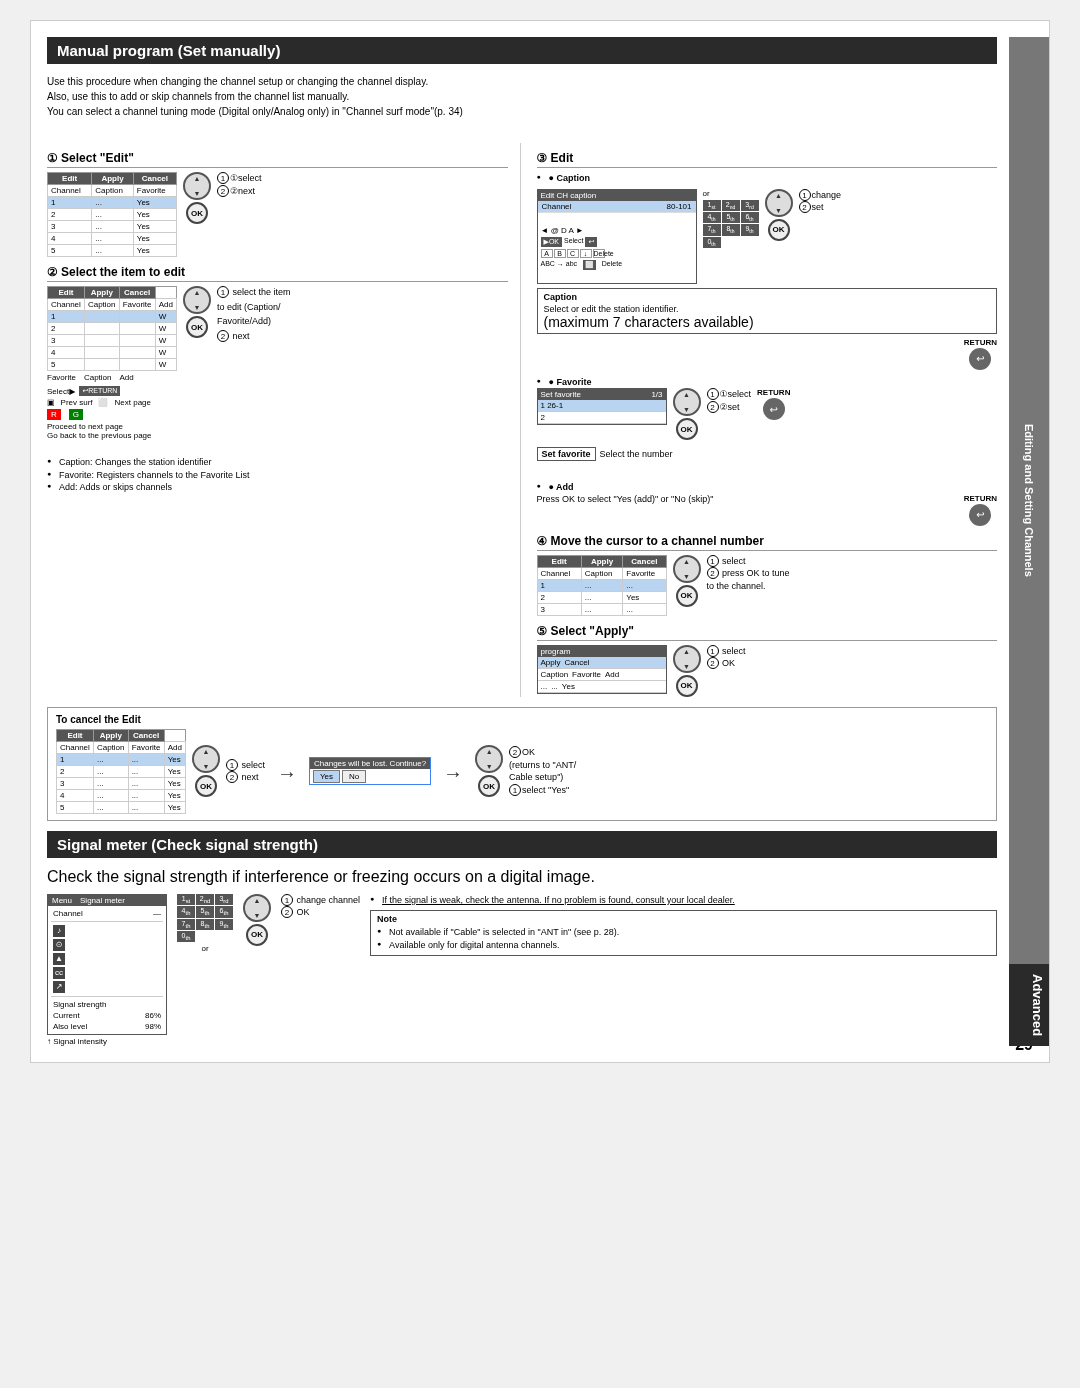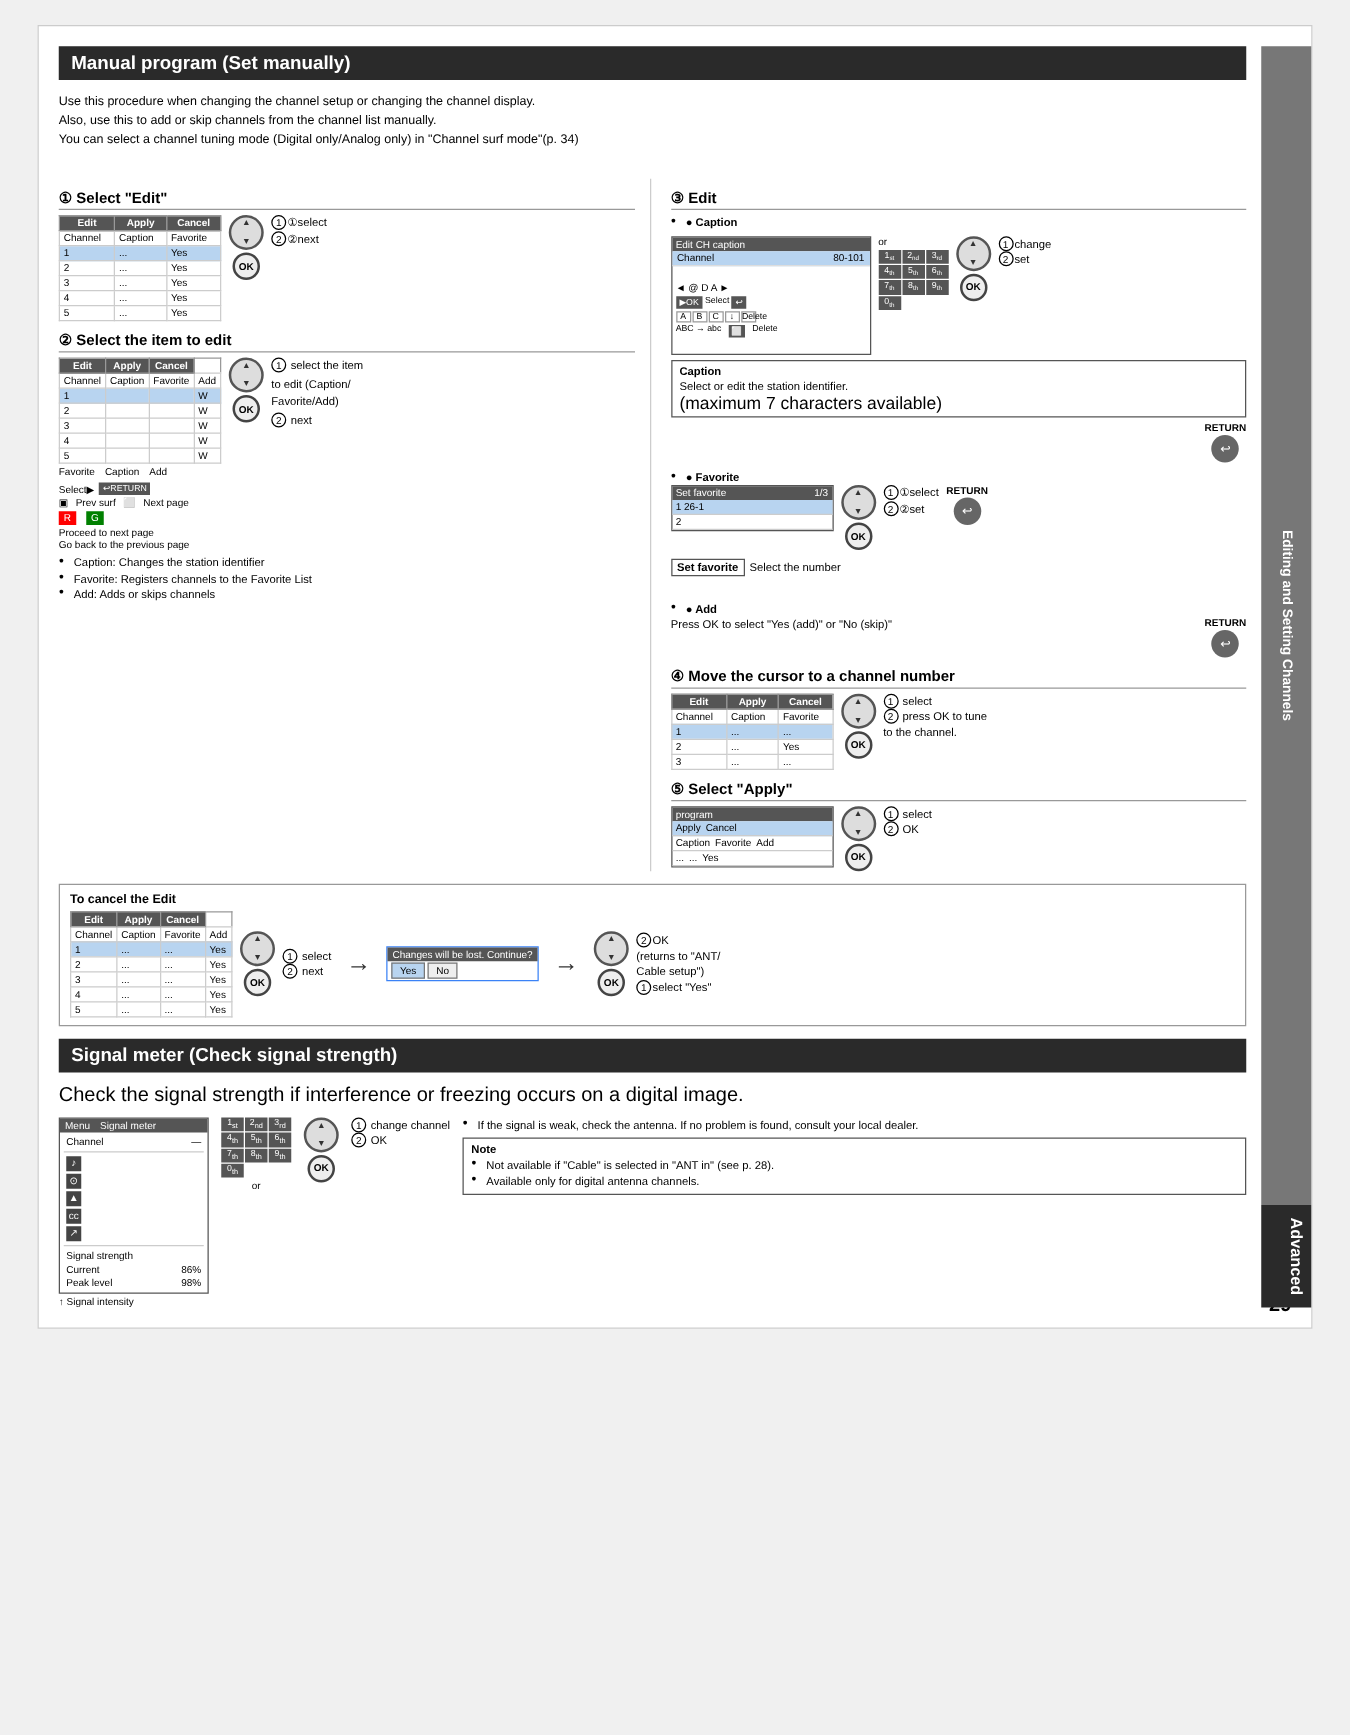--- a/index.html
+++ b/index.html
@@ -573,21 +573,21 @@
               <div class="ok-circle">OK</div>
             </div>
             <div class="sub-step flex-col">
               <div><span class="circled">1</span> select the item</div>
               <div>to edit (Caption/</div>
               <div>Favorite/Add)</div>
               <div><span class="circled">2</span> next</div>
             </div>
           </div>
 
-          <div style="margin-top:4px;">
+          <div style="margin-top:16px;">
             <div class="bullet-item">Caption: Changes the station identifier</div>
             <div class="bullet-item">Favorite: Registers channels to the Favorite List</div>
             <div class="bullet-item">Add: Adds or skips channels</div>
           </div>
         </div>
 
       </div>
 
       <div class="right-col">
 
@@ -907,21 +907,21 @@
             </div>
             <div style="border-top:1px solid #ccc;margin:2px 0;"></div>
             <div class="signal-menu-row">
               <span>Signal strength</span>
             </div>
             <div class="signal-menu-row">
               <span>Current</span>
               <span style="margin-left:auto;">86%</span>
             </div>
             <div class="signal-menu-row">
-              <span>Peak level</span>
+              <span>Also level</span>
               <span style="margin-left:auto;">98%</span>
             </div>
           </div>
         </div>
         <div style="font-size:8px;margin-top:2px;">
           ↑ <span>Signal intensity</span>
         </div>
       </div>
 
       <div>
@@ -943,21 +943,21 @@
       <div style="display:flex;flex-direction:column;align-items:center;gap:2px;">
         <div class="nav-circle"></div>
         <div class="ok-circle">OK</div>
       </div>
       <div class="sub-step">
         <div><span class="circled">1</span> change channel</div>
         <div><span class="circled">2</span> OK</div>
       </div>
 
       <div style="flex:1;">
-        <div class="bullet-item" style="margin-bottom:3px;">If the signal is weak, check the antenna. If no problem is found, consult your local dealer.</div>
+        <div class="bullet-item" style="margin-bottom:3px;text-decoration:underline;">If the signal is weak, check the antenna. If no problem is found, consult your local dealer.</div>
         <div class="note-box">
           <div class="note-title">Note</div>
           <div class="bullet-item" style="margin-top:2px;">Not available if "Cable" is selected in "ANT in" (see p. 28).</div>
           <div class="bullet-item">Available only for digital antenna channels.</div>
         </div>
       </div>
     </div>
   </div>
 
   <div class="page-number">29</div>

